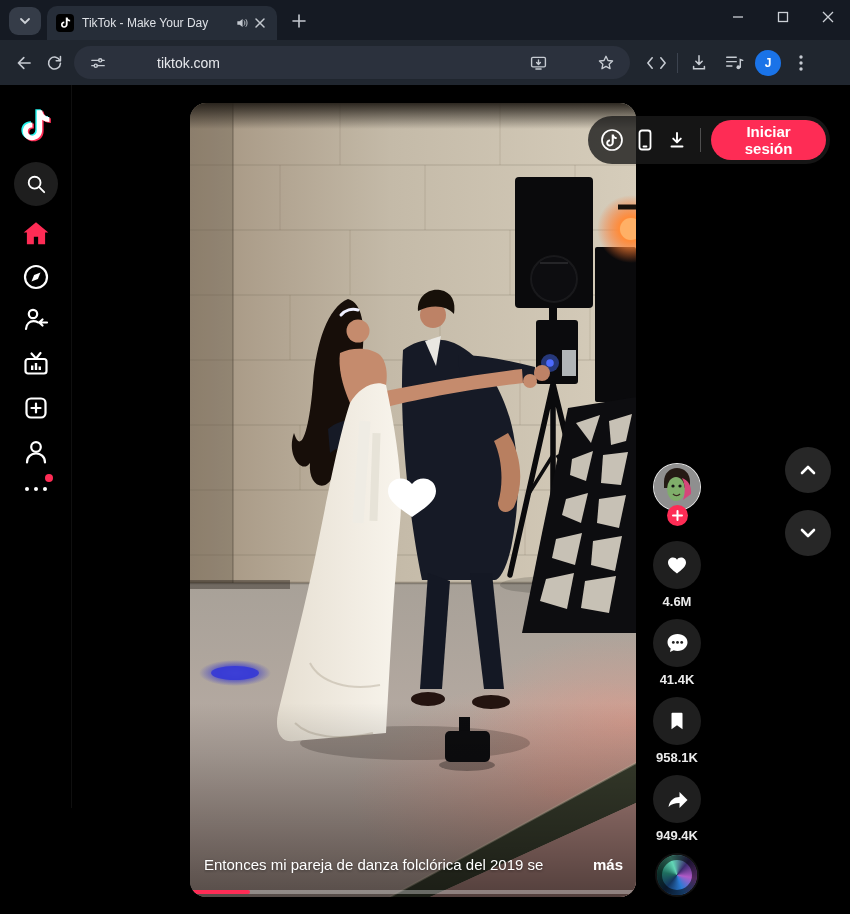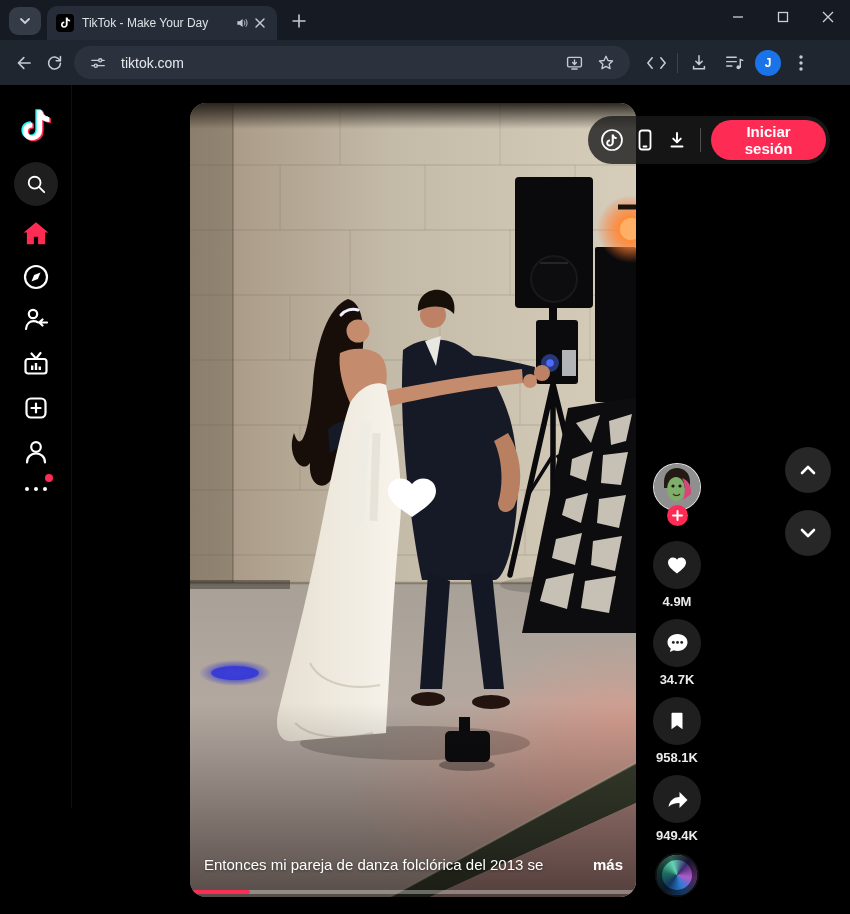--- a/index.html
+++ b/index.html
@@ -13,21 +13,21 @@
   .favicon { width:18px; height:18px; background:#000; border-radius:4px; display:flex; align-items:center; justify-content:center; flex:0 0 auto; }
   .tab-title { flex:1; margin-left:8px; font-size:12px; color:#dee1e6; white-space:nowrap; overflow:hidden; text-overflow:ellipsis; }
   .tab-ico { display:flex; align-items:center; justify-content:center; width:18px; height:18px; background:none; border:none; cursor:pointer; }
   .new-tab { width:28px; height:28px; margin:0 0 5px 8px; background:none; border:none; display:flex; align-items:center; justify-content:center; cursor:pointer; }
   .win-controls { position:absolute; right:0; top:0; height:34px; display:flex; }
   .win-controls button { width:45px; height:34px; background:none; border:none; display:flex; align-items:center; justify-content:center; cursor:pointer; }
 
   
   .toolbar { height:45px; background:#20262f; display:flex; align-items:center; padding:0 6px; }
   .nav-btn { width:32px; height:32px; border:none; background:none; border-radius:50%; display:flex; align-items:center; justify-content:center; cursor:pointer; flex:0 0 auto; }
-  .address-bar { width:556px; height:33px; margin-left:4px; background:#2b313d; border-radius:17px; display:flex; align-items:center; padding:0 12px; flex:0 0 auto; cursor:text; }
+  .address-bar { width:556px; height:33px; margin-left:4px; background:#2b313d; border-radius:17px; display:flex; align-items:center; padding:0 12px; flex:0 0 auto; cursor:text;gap:36px; }
   .url { flex:1; margin-left:11px; font-size:14px; color:#e6e8ec; }
   .bar-ico { display:flex; align-items:center; justify-content:center; width:24px; height:24px; background:none; border:none; cursor:pointer; flex:0 0 auto; }
   .toolbar-right { display:flex; align-items:center; margin-left:12px; gap:7px; }
   .tb-divider { width:1px; height:20px; background:#3c434f; }
   .avatar-j { width:26px; height:26px; border-radius:50%; background:#1a73e8; color:#fff; font-size:12px; font-weight:bold; display:flex; align-items:center; justify-content:center; cursor:pointer; }
 
   
   .page { position:relative; width:850px; height:829px; background:#000; flex:1; }
   .sidebar { position:absolute; left:0; top:0; width:72px; height:100%; border-right:1px solid rgba(255,255,255,0.06); }
   .side-item { position:absolute; left:50%; transform:translateX(-50%); background:none; border:none; cursor:pointer; display:flex; align-items:center; justify-content:center; }
@@ -391,21 +391,21 @@
         <rect x="269" y="614" width="11" height="18" fill="#0c0c0e"></rect>
         <rect x="255" y="628" width="45" height="31" rx="5" fill="#0d0d0f"></rect>
 
         <path d="M222 381c-8-10-24-6-24 7 0 11 13 18 24 26 11-8 24-15 24-26 0-13-16-17-24-7z" fill="#ffffff"></path>
 
         <rect x="0" y="600" width="446" height="194" fill="url(#vignette)"></rect>
       </svg>
 
       <div class="video-caption">
         <div class="vc-row">
-          <span class="vc-text">Entonces mi pareja de danza folclórica del 2013 se</span>
+          <span class="vc-text">Entonces mi pareja de danza folclórica del 2019 se</span>
           <button class="vc-more">más</button>
         </div>
       </div>
       <div class="progress">
         <div class="track"></div>
         <div class="played"></div>
       </div>
     </div>
 
     <div class="header-pill">
@@ -449,31 +449,31 @@
               <path d="M5.5 1v9M1 5.5h9" stroke="#fff" stroke-width="2" stroke-linecap="round"></path>
             </svg>
         </button>
       </div>
 
       <button class="rr-btn rr-abs" style="top:78px;">
         <svg width="26" height="24" viewBox="0 0 24 24">
             <path d="M12 20.5C7 16.5 3 13.5 3 9.5 3 6.5 5.5 4.5 8 4.5c1.8 0 3.2.9 4 2.3.8-1.4 2.2-2.3 4-2.3 2.5 0 5 2 5 5 0 4-4 7-9 11z" fill="#fff"></path>
           </svg>
       </button>
-      <div class="rr-count rr-abs" style="top:131px;">4.9M</div>
+      <div class="rr-count rr-abs" style="top:131px;">4.6M</div>
 
       <button class="rr-btn rr-abs" style="top:156px;">
         <svg width="25" height="24" viewBox="0 0 24 24">
             <path d="M12 3C6 3 2 6.8 2 11.3c0 2.5 1.2 4.7 3.2 6.2L4.5 21l3.7-1.7c1.2.4 2.5.6 3.8.6 6 0 10-3.8 10-8.6C22 6.8 18 3 12 3z" fill="#fff"></path>
             <circle cx="7.8" cy="11.4" r="1.4" fill="#1f1f1f"></circle>
             <circle cx="12" cy="11.4" r="1.4" fill="#1f1f1f"></circle>
             <circle cx="16.2" cy="11.4" r="1.4" fill="#1f1f1f"></circle>
           </svg>
       </button>
-      <div class="rr-count rr-abs" style="top:209px;">34.7K</div>
+      <div class="rr-count rr-abs" style="top:209px;">41.4K</div>
 
       <button class="rr-btn rr-abs" style="top:234px;">
         <svg width="22" height="22" viewBox="0 0 24 24">
             <path d="M7 3h10a1 1 0 0 1 1 1v17l-6-4.5L6 21V4a1 1 0 0 1 1-1z" fill="#fff"></path>
           </svg>
       </button>
       <div class="rr-count rr-abs" style="top:287px;">958.1K</div>
 
       <button class="rr-btn rr-abs" style="top:312px;">
         <svg width="25" height="22" viewBox="0 0 24 22">

